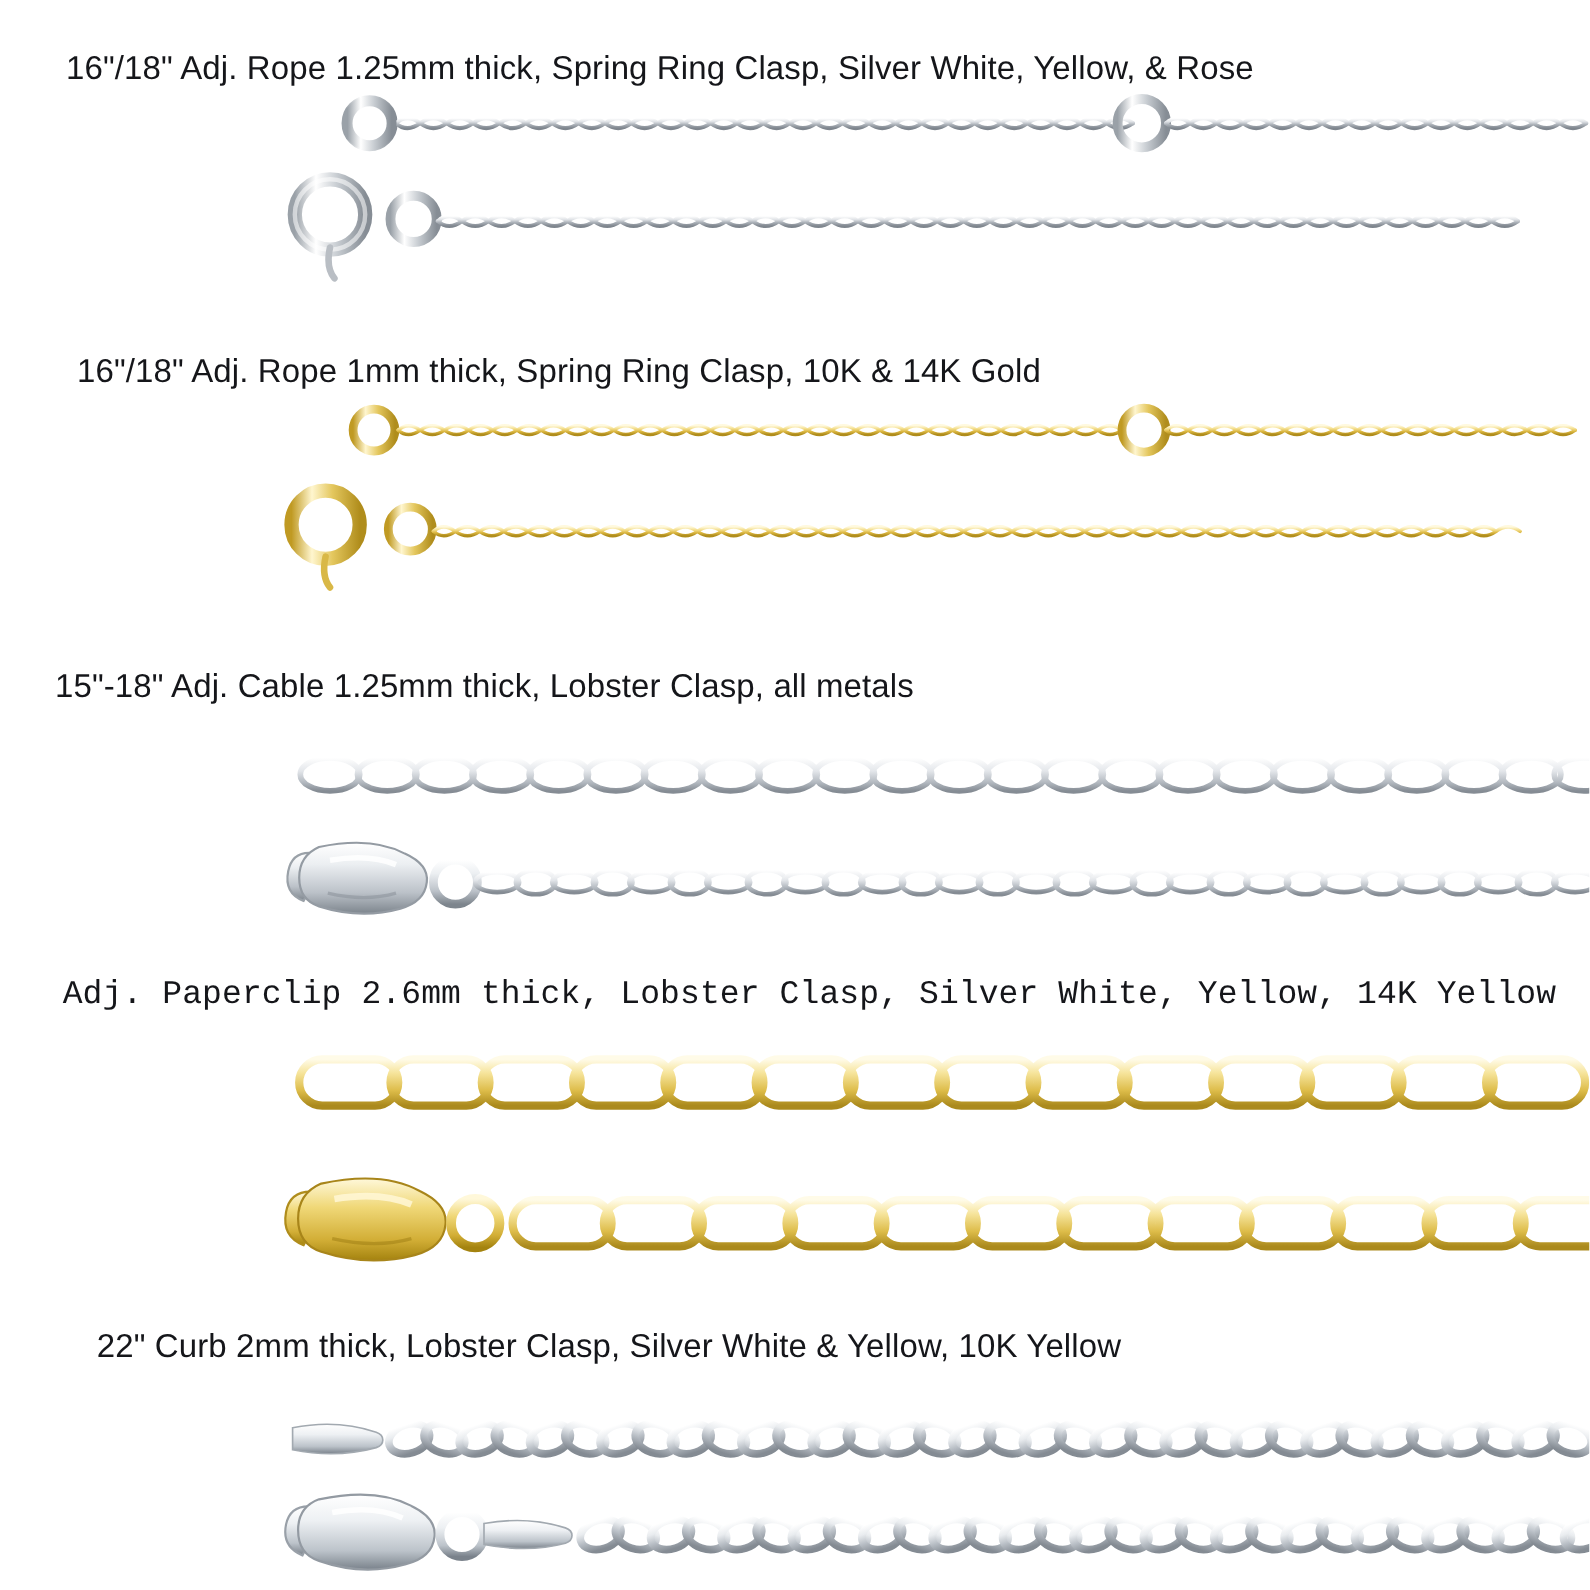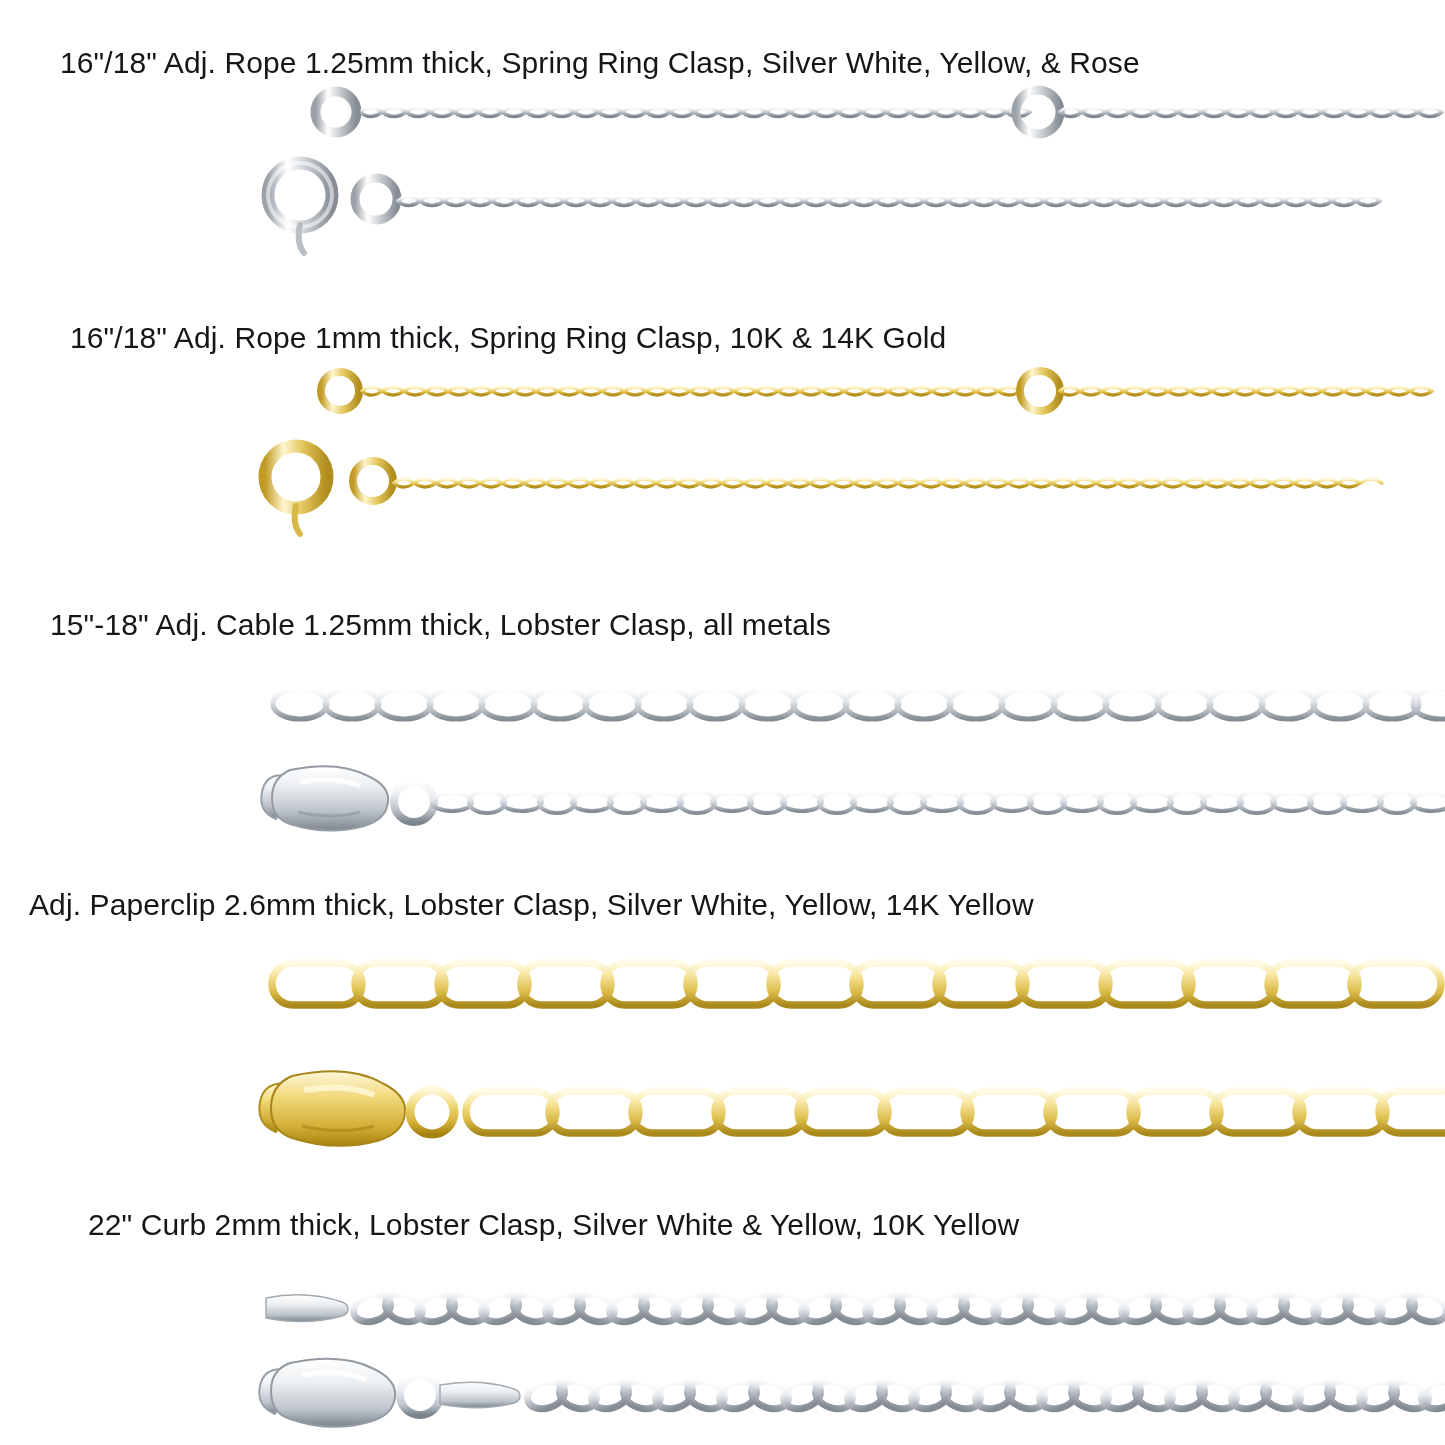--- a/index.html
+++ b/index.html
@@ -41,21 +41,21 @@
   
   #block-0 { position:absolute; left:0; top:46px;  width:1445px; }
   #block-1 { position:absolute; left:0; top:321px; width:1445px; }
   #block-2 { position:absolute; left:0; top:608px; width:1445px; }
   #block-3 { position:absolute; left:0; top:888px; width:1445px; }
   #block-4 { position:absolute; left:0; top:1208px;width:1445px; }
 
   #block-0 .chain-caption { margin-left: 60px; }
   #block-1 .chain-caption { margin-left: 70px; }
   #block-2 .chain-caption { margin-left: 50px; }
-  #block-3 .chain-caption { margin-left: 29px; }
+  #block-3 .chain-caption { margin-left: 57px; font-family: Liberation Mono, monospace; }
   #block-4 .chain-caption { margin-left: 88px; }
 </style>
 </head>
 <body>
 
 <div class="page">
 
   <div class="chain-block" id="block-0">
     <div class="chain-caption">16"/18" Adj. Rope 1.25mm thick, Spring Ring Clasp, Silver White, Yellow, &amp; Rose</div>
     <div class="chain-art">

